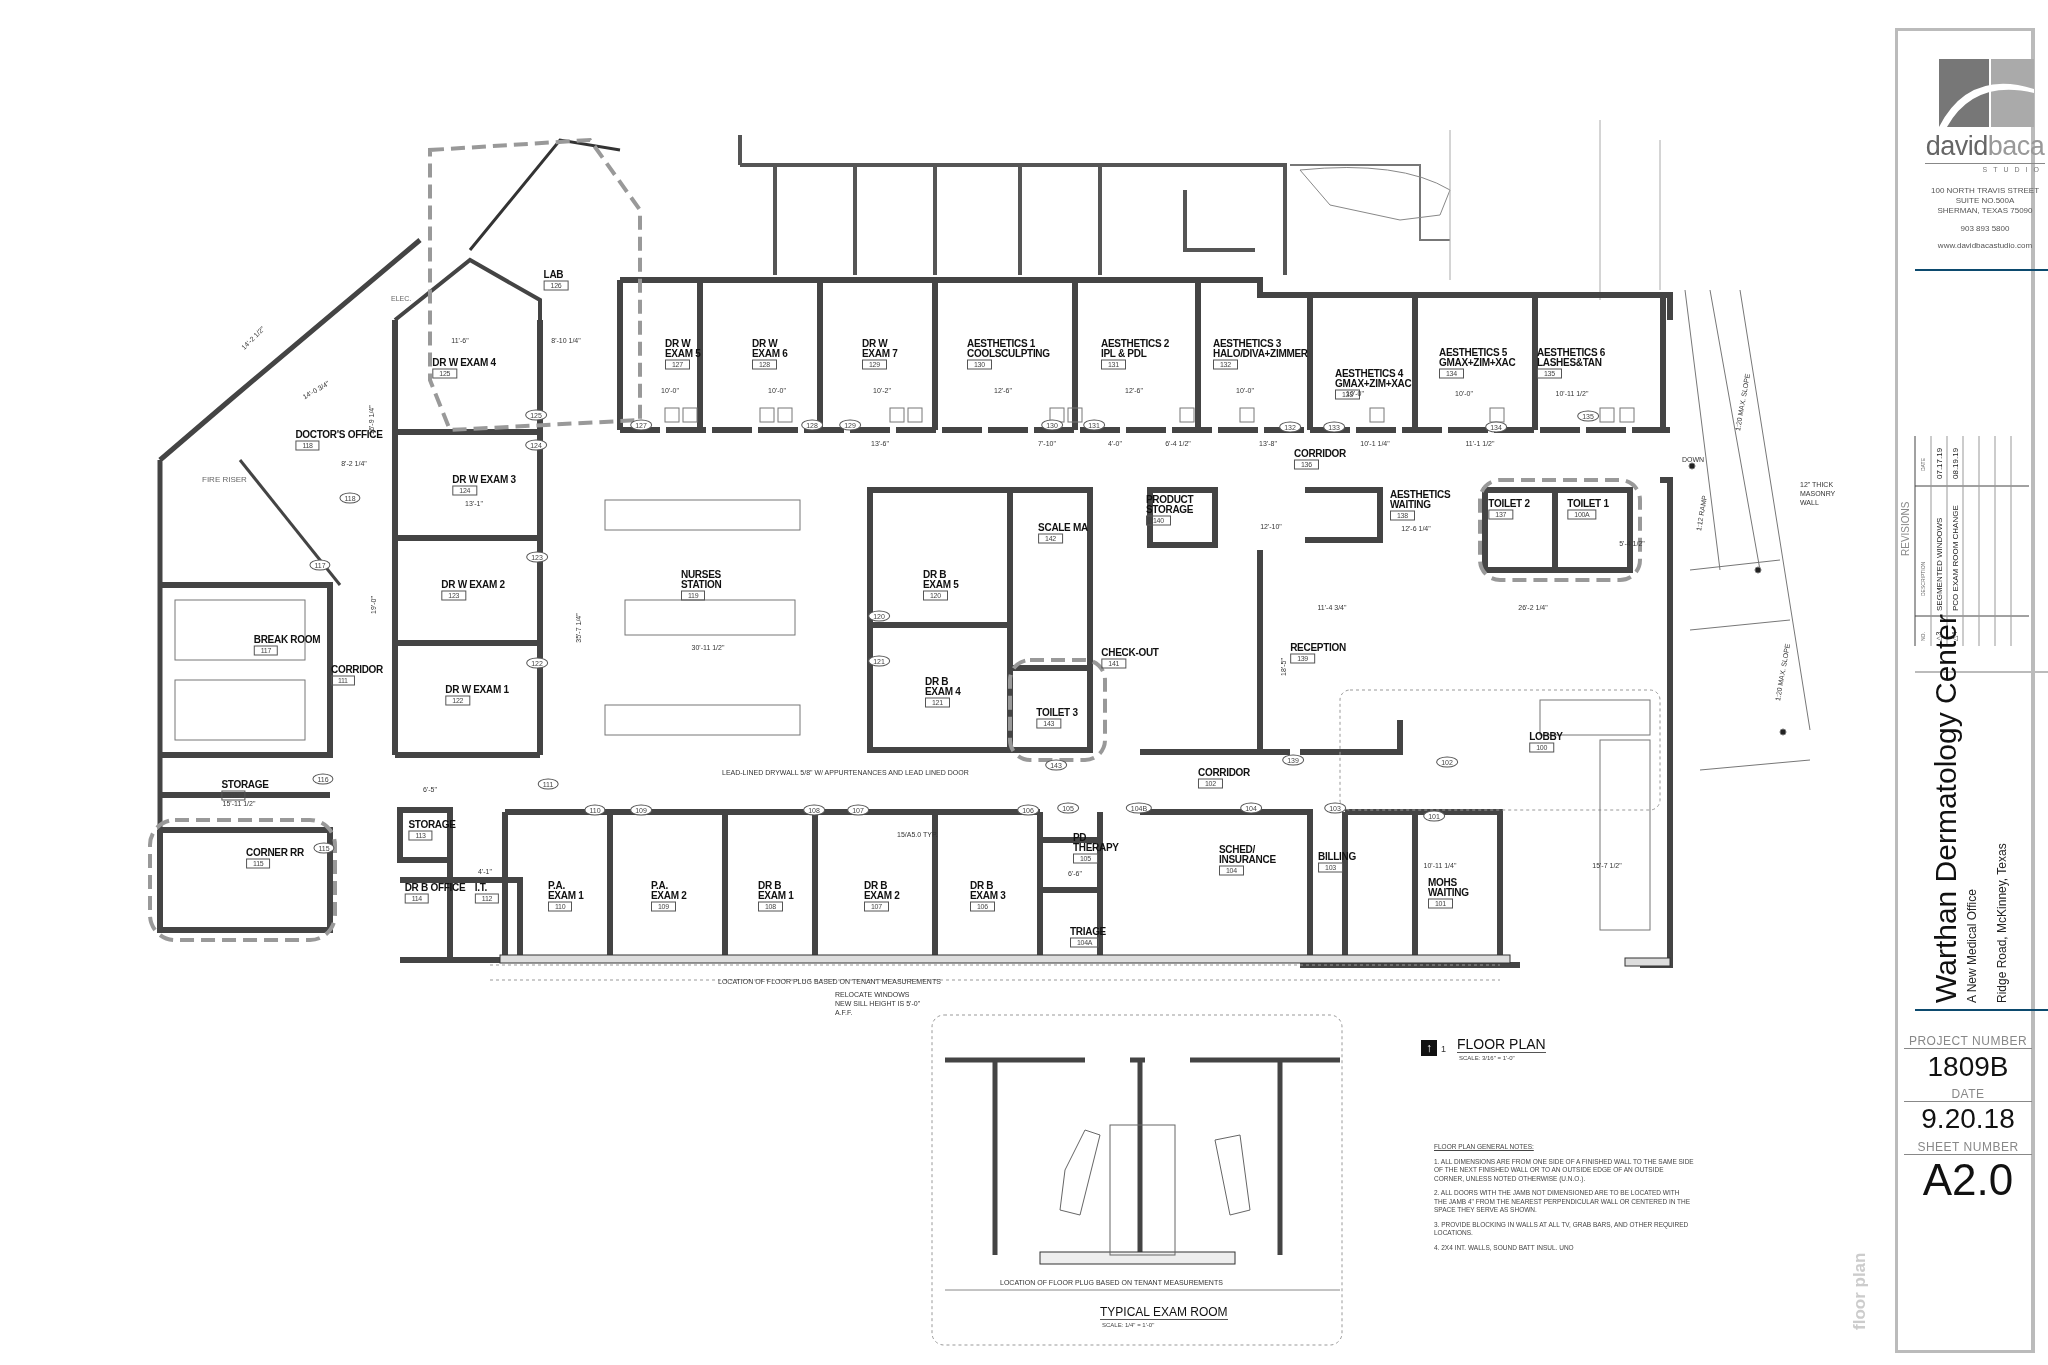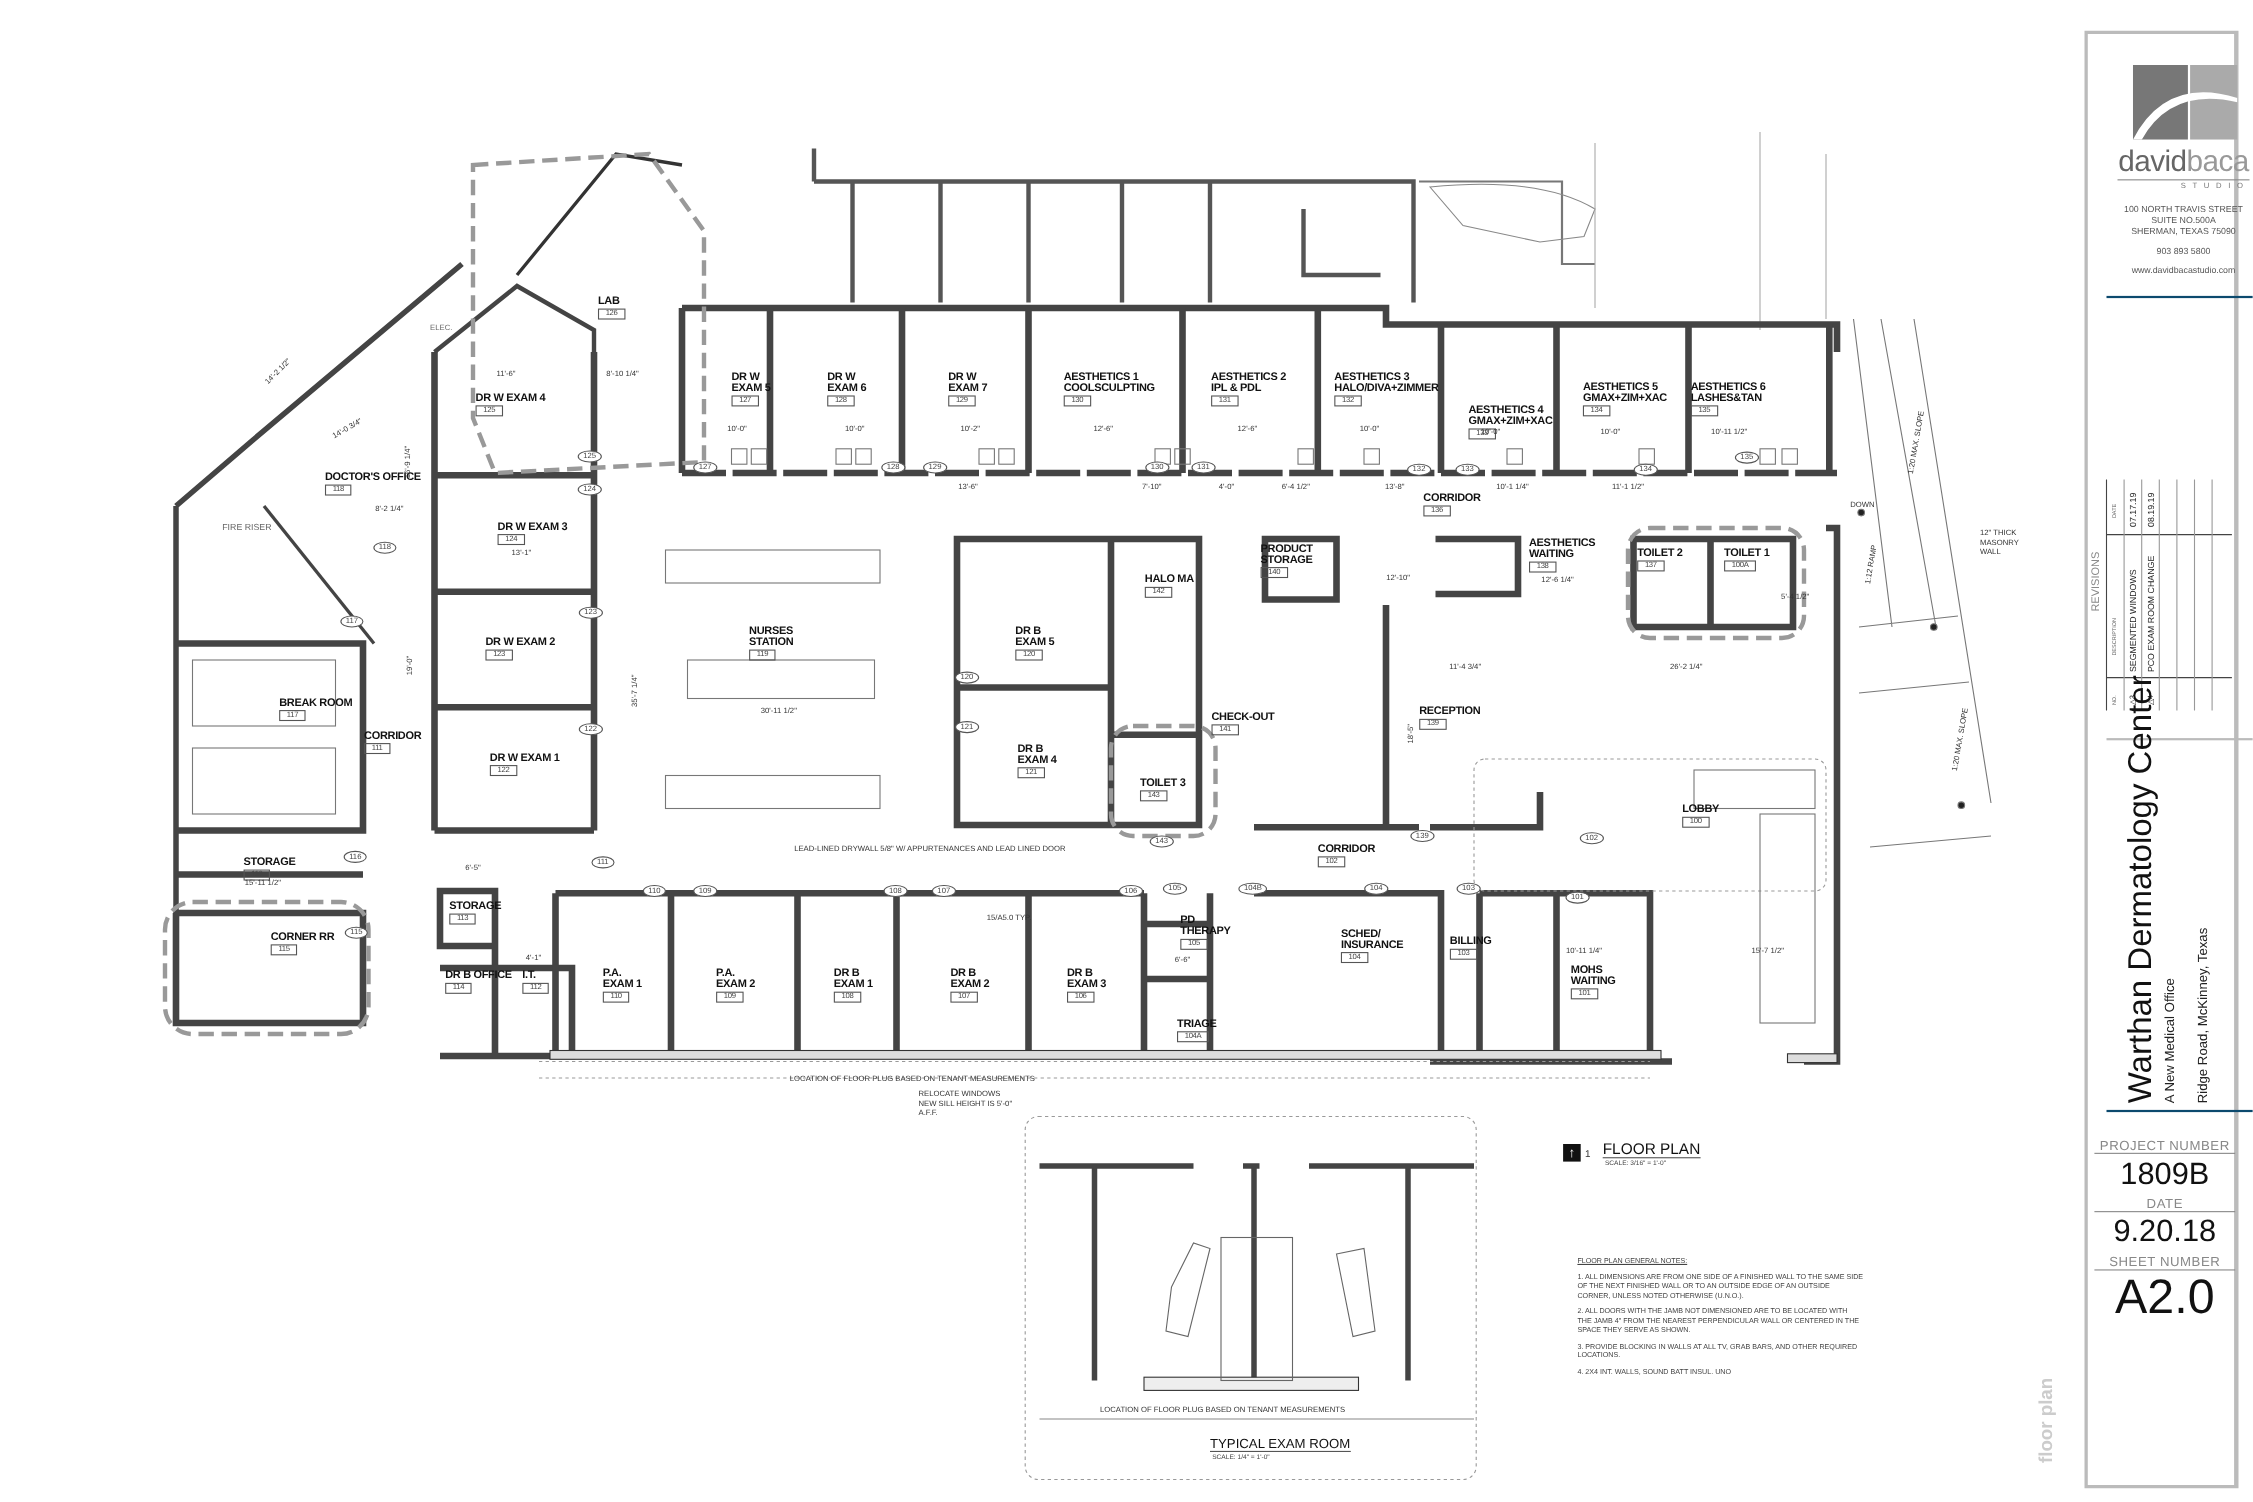--- a/index.html
+++ b/index.html
@@ -161,21 +161,21 @@
 <div class="room" style="left:1007px;top:354px;white-space:normal;width:80px"><span>AESTHETICS 1 COOLSCULPTING</span><br><span class="num">130</span></div>
 <div class="room" style="left:1136px;top:354px;white-space:normal;width:70px"><span>AESTHETICS 2 IPL &amp; PDL</span><br><span class="num">131</span></div>
 <div class="room" style="left:1258px;top:354px;white-space:normal;width:90px"><span>AESTHETICS 3 HALO/DIVA+ZIMMER</span><br><span class="num">132</span></div>
 <div class="room" style="left:1370px;top:384px;white-space:normal;width:70px"><span>AESTHETICS 4 GMAX+ZIM+XAC</span><br><span class="num">133</span></div>
 <div class="room" style="left:1474px;top:363px;white-space:normal;width:70px"><span>AESTHETICS 5 GMAX+ZIM+XAC</span><br><span class="num">134</span></div>
 <div class="room" style="left:1572px;top:363px;white-space:normal;width:70px"><span>AESTHETICS 6 LASHES&amp;TAN</span><br><span class="num">135</span></div>
 <div class="room" style="left:1320px;top:459px"><span>CORRIDOR</span><br><span class="num">136</span></div>
 <div class="room" style="left:706px;top:585px;white-space:normal;width:50px"><span>NURSES STATION</span><br><span class="num">119</span></div>
 <div class="room" style="left:943px;top:585px;white-space:normal;width:40px"><span>DR B EXAM 5</span><br><span class="num">120</span></div>
 <div class="room" style="left:945px;top:692px;white-space:normal;width:40px"><span>DR B EXAM 4</span><br><span class="num">121</span></div>
-<div class="room" style="left:1063px;top:533px"><span>HALO MA</span><br><span class="num">142</span></div>
+<div class="room" style="left:1063px;top:533px"><span>SCALE MA</span><br><span class="num">142</span></div>
 <div class="room" style="left:1057px;top:718px"><span>TOILET 3</span><br><span class="num">143</span></div>
 <div class="room" style="left:1171px;top:510px;white-space:normal;width:50px"><span>PRODUCT STORAGE</span><br><span class="num">140</span></div>
 <div class="room" style="left:1420px;top:505px;white-space:normal;width:60px"><span>AESTHETICS WAITING</span><br><span class="num">138</span></div>
 <div class="room" style="left:1509px;top:509px"><span>TOILET 2</span><br><span class="num">137</span></div>
 <div class="room" style="left:1588px;top:509px"><span>TOILET 1</span><br><span class="num">100A</span></div>
 <div class="room" style="left:1130px;top:658px"><span>CHECK-OUT</span><br><span class="num">141</span></div>
 <div class="room" style="left:1318px;top:653px"><span>RECEPTION</span><br><span class="num">139</span></div>
 <div class="room" style="left:1546px;top:742px"><span>LOBBY</span><br><span class="num">100</span></div>
 <div class="room" style="left:1224px;top:778px"><span>CORRIDOR</span><br><span class="num">102</span></div>
 <div class="room" style="left:568px;top:896px;white-space:normal;width:40px"><span>P.A. EXAM 1</span><br><span class="num">110</span></div>

